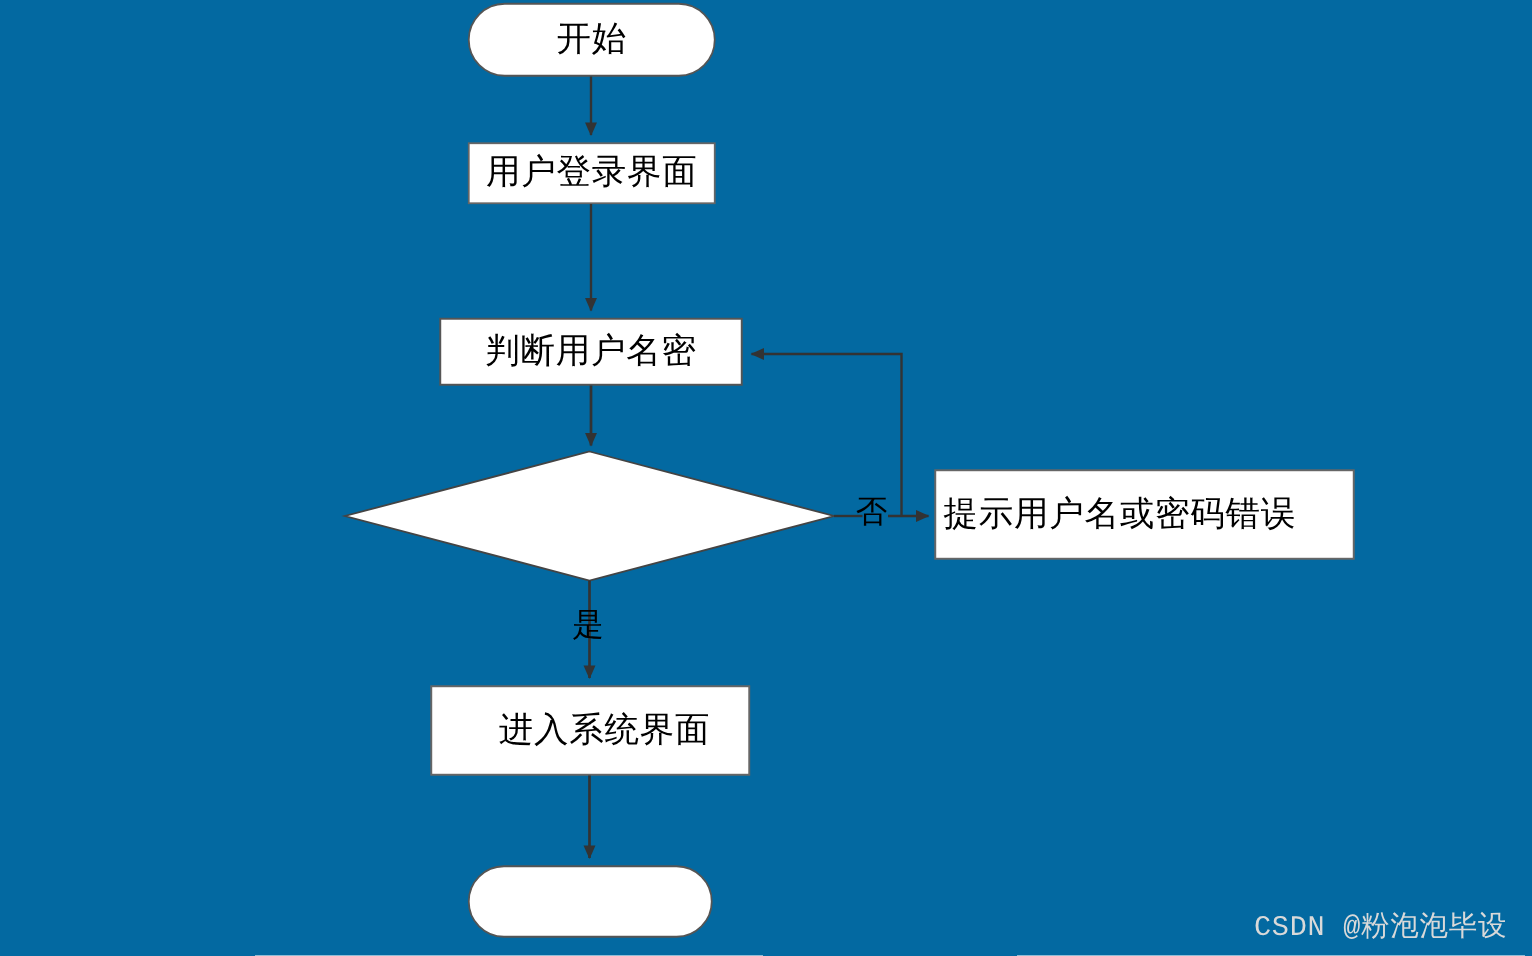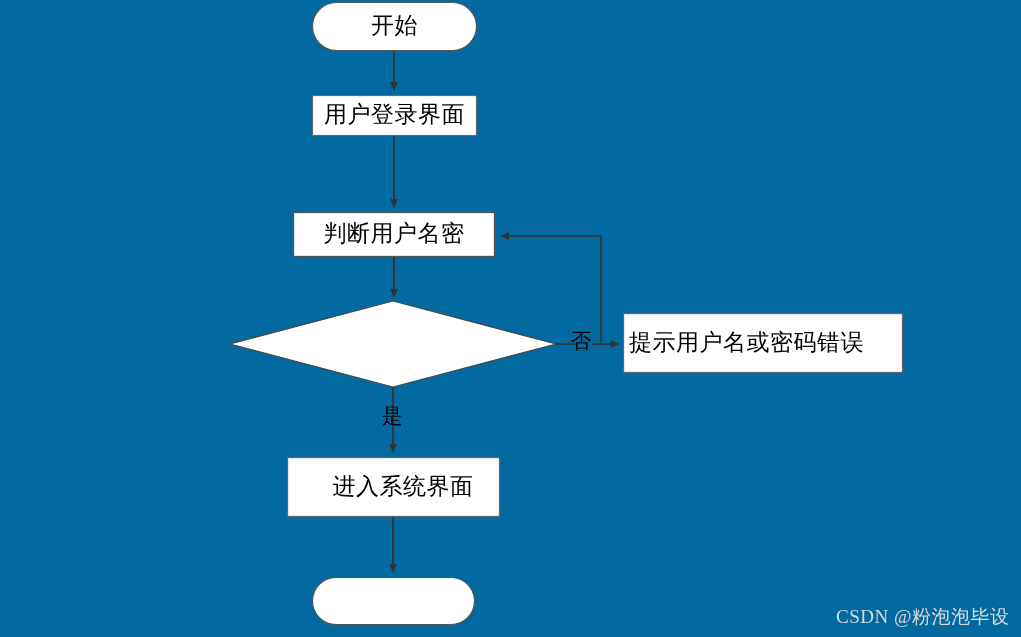--- a/index.html
+++ b/index.html
@@ -41,21 +41,21 @@
     position: absolute;
     color: #000000;
     font-size: 21px;
     line-height: 1;
     text-align: center;
     pointer-events: none;
   }
   .watermark {
     position: absolute;
     color: #d9d9d9;
-    font-family: Liberation Serif, serif;
+    font-family: Liberation Mono, monospace;
     font-size: 19px;
     letter-spacing: 0.5px;
     white-space: nowrap;
     text-align: right;
   }
 </style>
 </head>
 <body>
 
 <div id="canvas">

